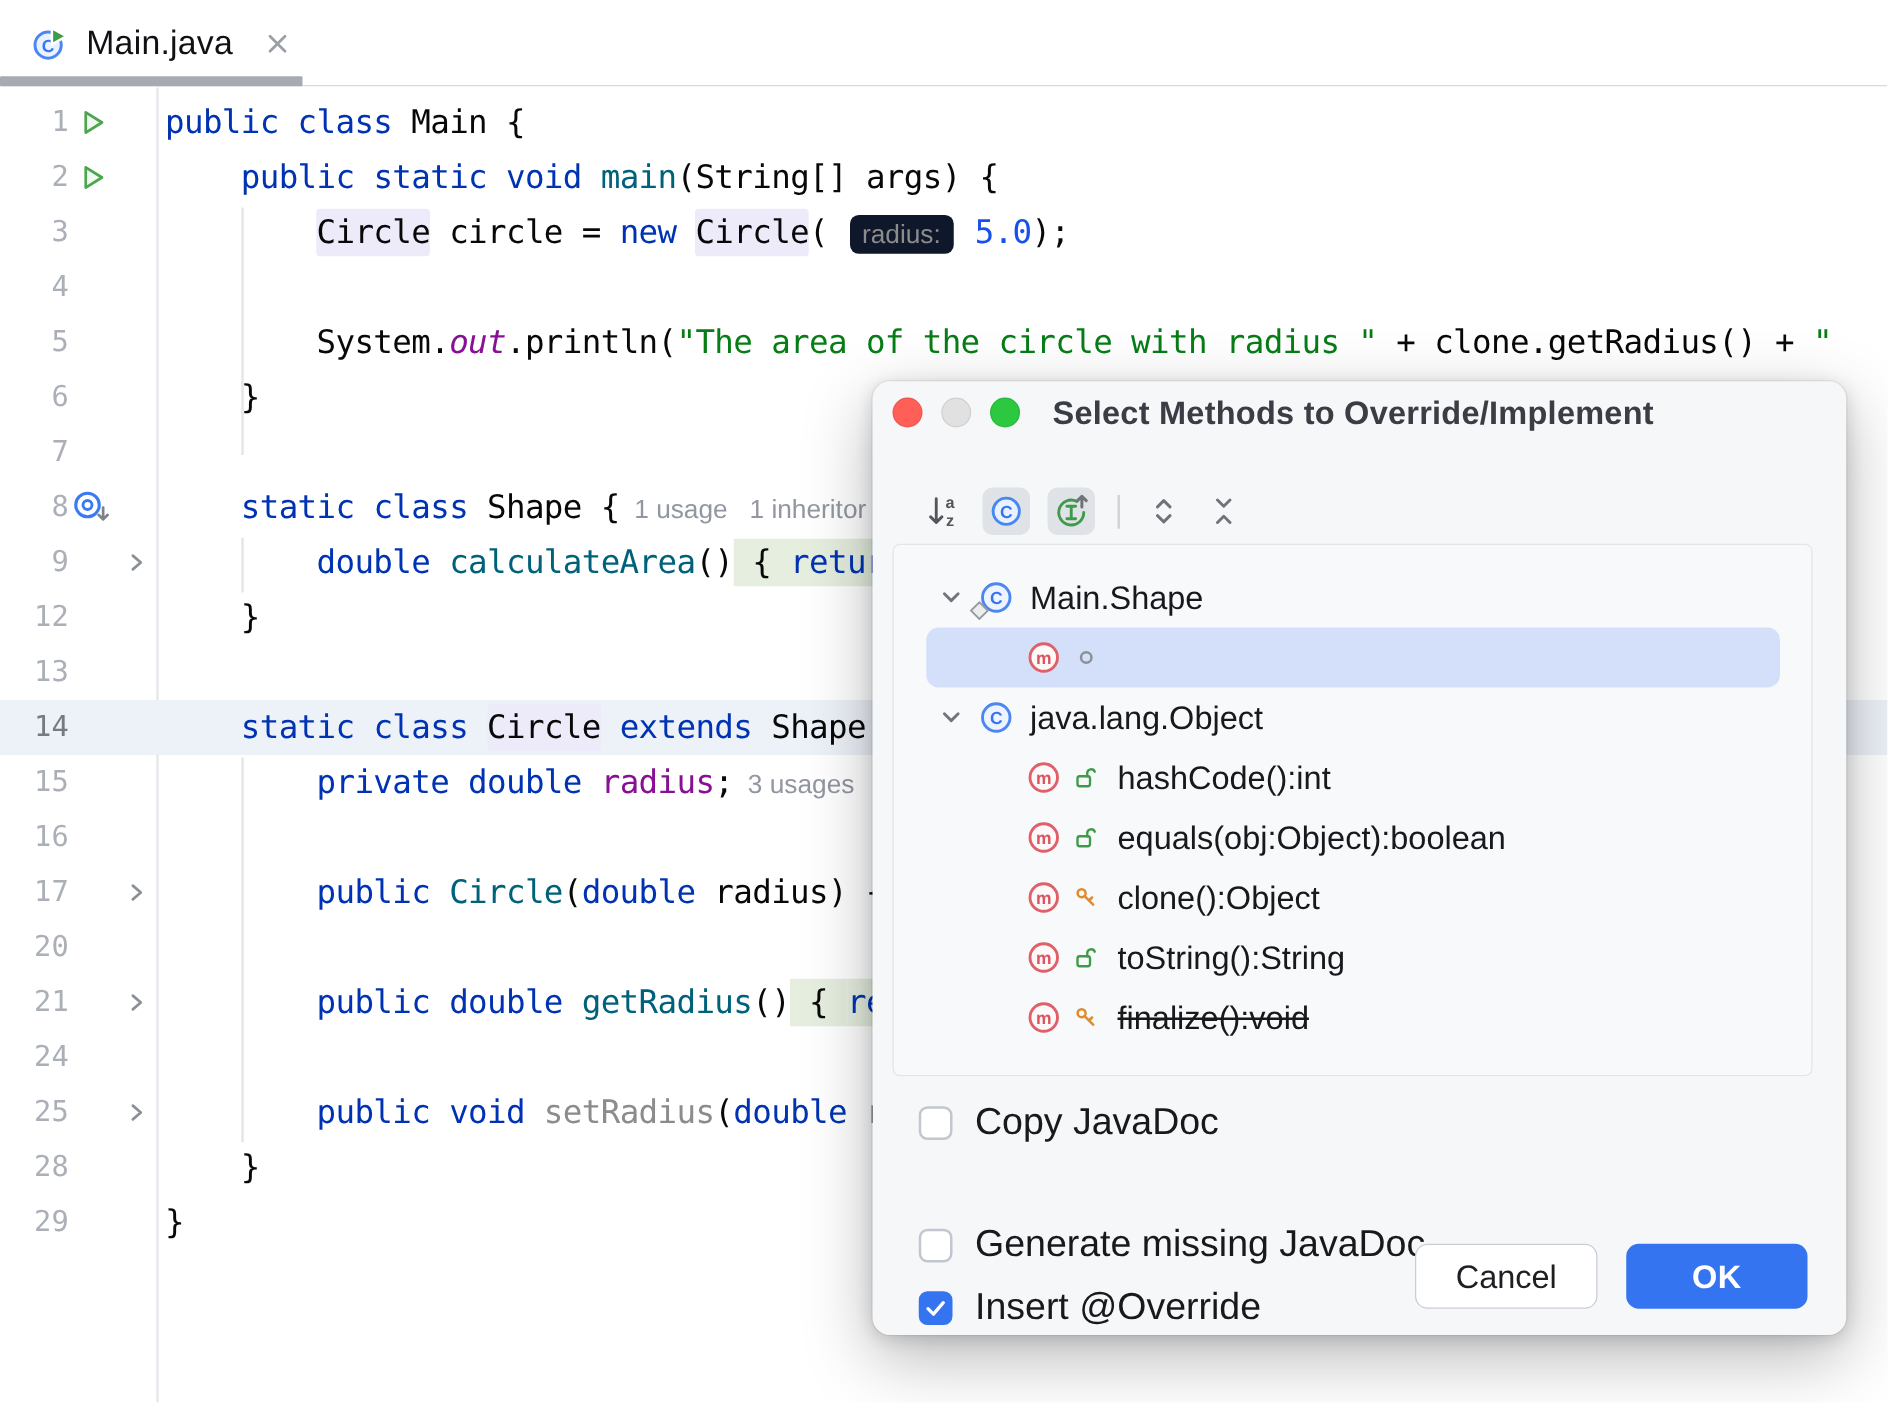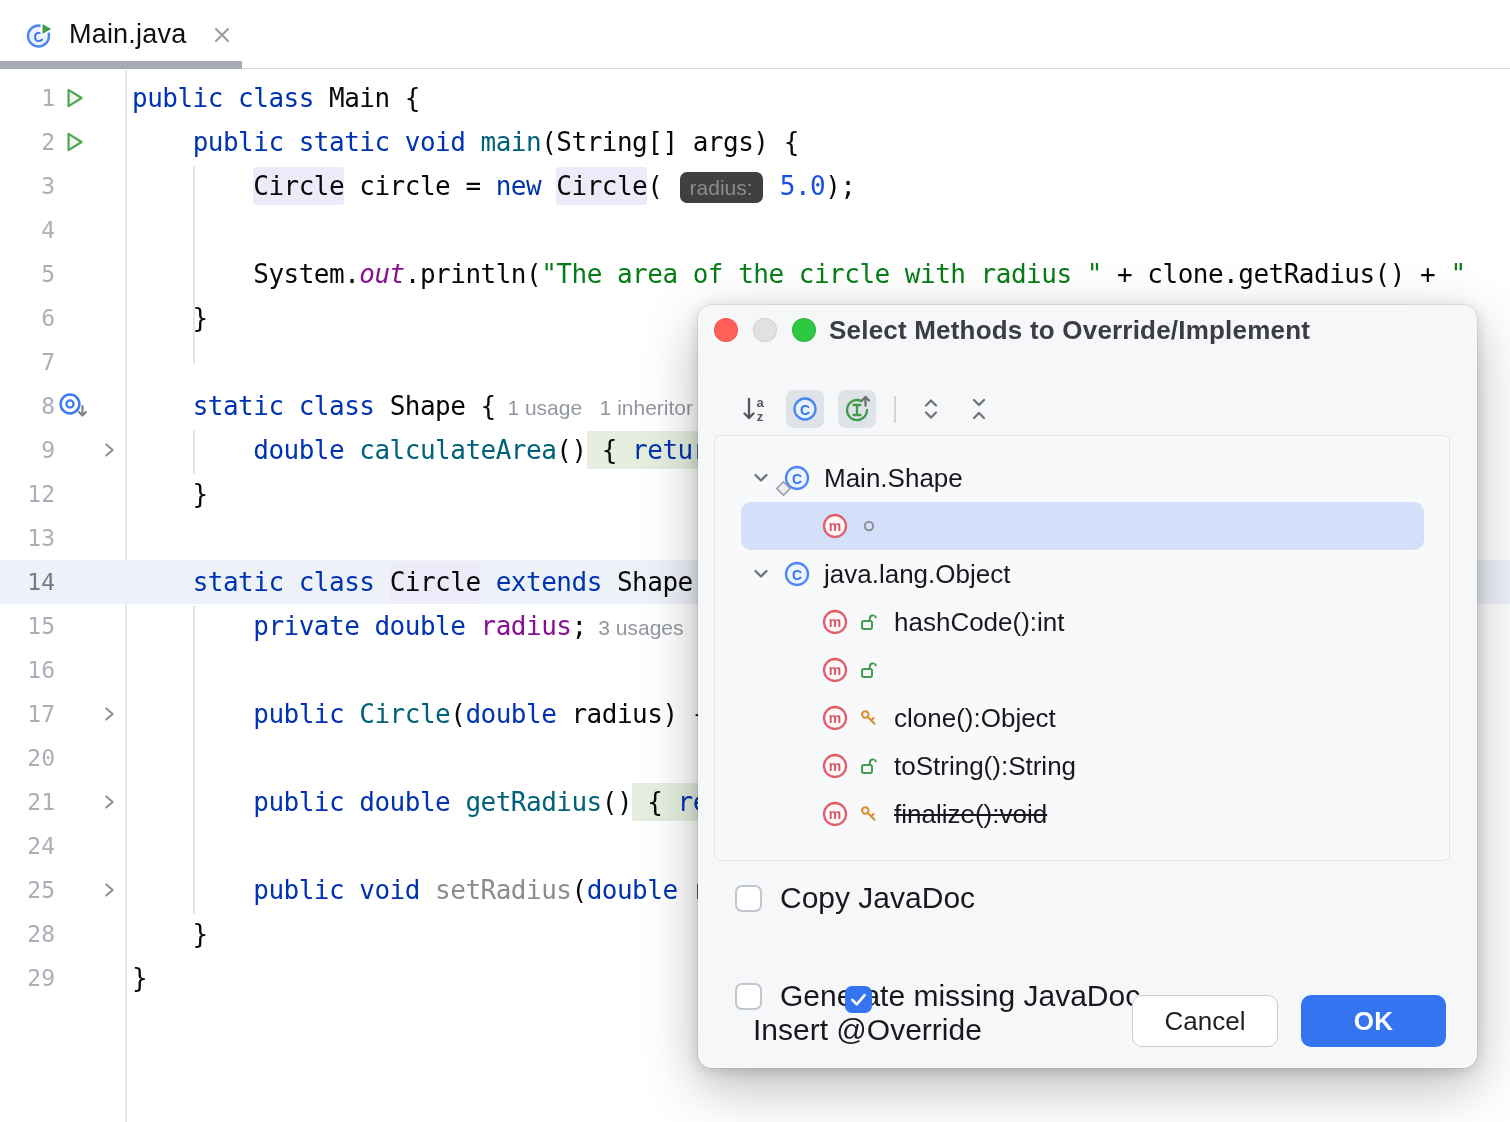--- a/index.html
+++ b/index.html
@@ -35,31 +35,31 @@
   .tk-kw { color:#0033B3; }
   .tk-md { color:#00627A; }
   .tk-st { color:#067D17; }
   .tk-nm { color:#1750EB; }
   .tk-fp { color:#871094; }
   .tk-fi { color:#871094; font-style:italic; }
   .tk-gi { color:#8C8C8C; }
   .tk-hi { background:#EDEBFA; border-radius:3px; padding:4px 0; }
   .tk-gb { background:#E5EEDF; padding:4px 0; }
   .tk-in { font-family:"Liberation Sans",sans-serif; font-size:21px; color:#8C8C8C;
-           background:#404040; border-radius:7px; padding:4px 10px; margin:0 2px; letter-spacing:0; }
+           background:#0f172a; border-radius:7px; padding:4px 10px; margin:0 2px; letter-spacing:0; }
   .tk-us { font-family:"Liberation Sans",sans-serif; font-size:21px; color:#9196A0; letter-spacing:0; }
 
   
   .dialog { position:absolute; left:698px; top:305px; width:779px; height:763px;
             background:#F6F7F9; border-radius:14px;
             box-shadow:0 18px 55px rgba(0,0,0,.28), 0 3px 14px rgba(0,0,0,.14), 0 0 0 1px rgba(0,0,0,.06); }
   .dlg-header { position:absolute; left:0; top:0; width:100%; height:50px; display:flex; align-items:center; }
   .lights { display:flex; gap:15px; margin-left:16px; }
   .light { width:24px; height:24px; border-radius:50%; box-shadow:inset 0 0 0 1px rgba(0,0,0,.08); }
-  .dlg-title { font-size:26px; font-weight:bold; color:#3A3D43; margin-left:13px; letter-spacing:.2px; }
+  .dlg-title { font-size:26px; font-weight:bold; color:#3A3D43; margin-left:26px; letter-spacing:.2px; }
 
   .dlg-toolbar { position:absolute; left:40px; top:84px; height:40px; display:flex; align-items:center; gap:14px; }
   .tbtn { width:34px; height:34px; display:flex; align-items:center; justify-content:center; border-radius:8px; }
   .tbtn.tgl { width:38px; height:38px; background:#DFE2E7; }
   .tb-sep { width:1.5px; height:27px; background:#D2D4D9; margin:0 4px; }
 
   .tree-panel { position:absolute; left:16px; top:130px; width:736px; height:426px;
                 background:#F8F9FB; border:1.5px solid #E3E5E9; border-radius:6px;
                 padding-top:18px; overflow:hidden; }
   .trow { height:48px; display:flex; align-items:center; margin:0 25px 0 26px; border-radius:10px; }
@@ -263,20 +263,21 @@
             <circle cx="15" cy="15" r="11" fill="#FFF8F8" stroke="#E0606A" stroke-width="2.3"></circle>
             <text x="15" y="20" text-anchor="middle" font-size="14" font-weight="bold" fill="#D9565F" font-family="Liberation Sans, sans-serif">m</text>
           </svg>
         </span>
         <span class="vicon">
           <svg width="20" height="20" viewBox="0 0 20 20" fill="none">
             <rect x="3" y="9" width="10" height="8" rx="1.8" stroke="#3E9B49" stroke-width="1.9"></rect>
             <path d="M10.8 9 V6.6 a3.1 3.1 0 0 1 6 -1.2" stroke="#3E9B49" stroke-width="1.9" stroke-linecap="round"></path>
           </svg>
         </span>
+        <span class="mlabel">equals(obj:Object):boolean</span>
       </div>
       <div class="trow">
         <span class="micon">
           <svg width="30" height="30" viewBox="0 0 30 30">
             <circle cx="15" cy="15" r="11" fill="#FFF8F8" stroke="#E0606A" stroke-width="2.3"></circle>
             <text x="15" y="20" text-anchor="middle" font-size="14" font-weight="bold" fill="#D9565F" font-family="Liberation Sans, sans-serif">m</text>
           </svg>
         </span>
         <span class="vicon">
           <svg width="20" height="20" viewBox="0 0 20 20" fill="none">
@@ -320,21 +321,21 @@
 
   <div id="cb-rows">
       <div class="cbrow" style="top: 578px;">
         <span class="cbox"></span>
         <span class="cblabel">Copy JavaDoc</span>
       </div>
       <div class="cbrow" style="top: 676px;">
         <span class="cbox"></span>
         <span class="cblabel">Generate missing JavaDoc</span>
       </div>
-      <div class="cbrow" style="top: 681px; flex-direction: column;">
+      <div class="cbrow" style="top: 726px;">
         <span class="cbox on">
           <svg width="21" height="21" viewBox="0 0 24 24" fill="none">
             <path d="M5 12.5 L10 17.5 L19 7" stroke="#fff" stroke-width="3" stroke-linecap="round" stroke-linejoin="round"></path>
           </svg>
         </span>
         <span class="cblabel">Insert @Override</span>
       </div>
     </div>
 
   <div class="btn btn-ok">OK</div>

